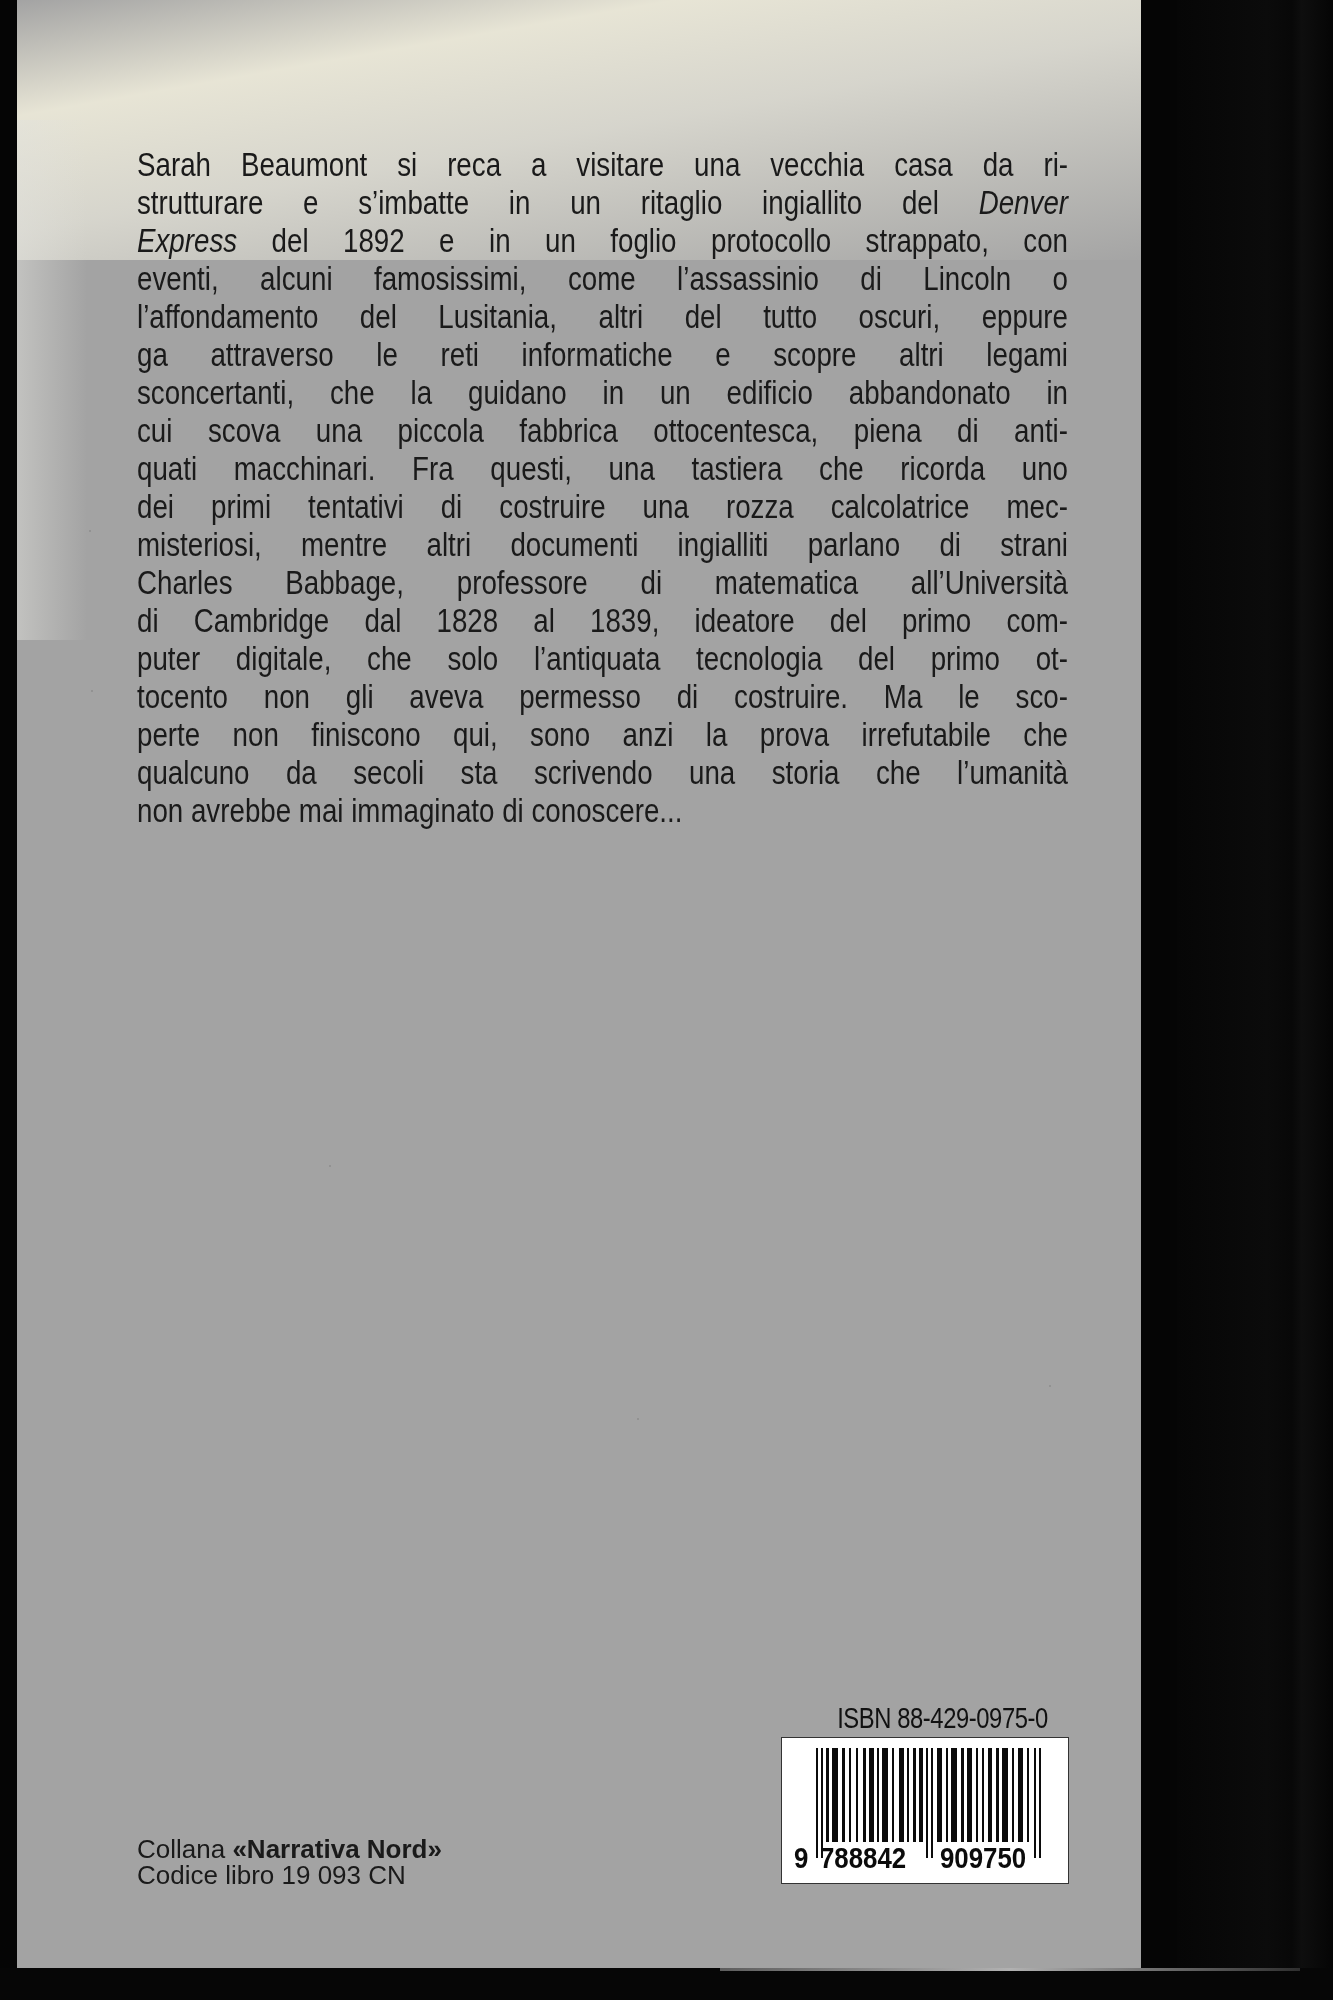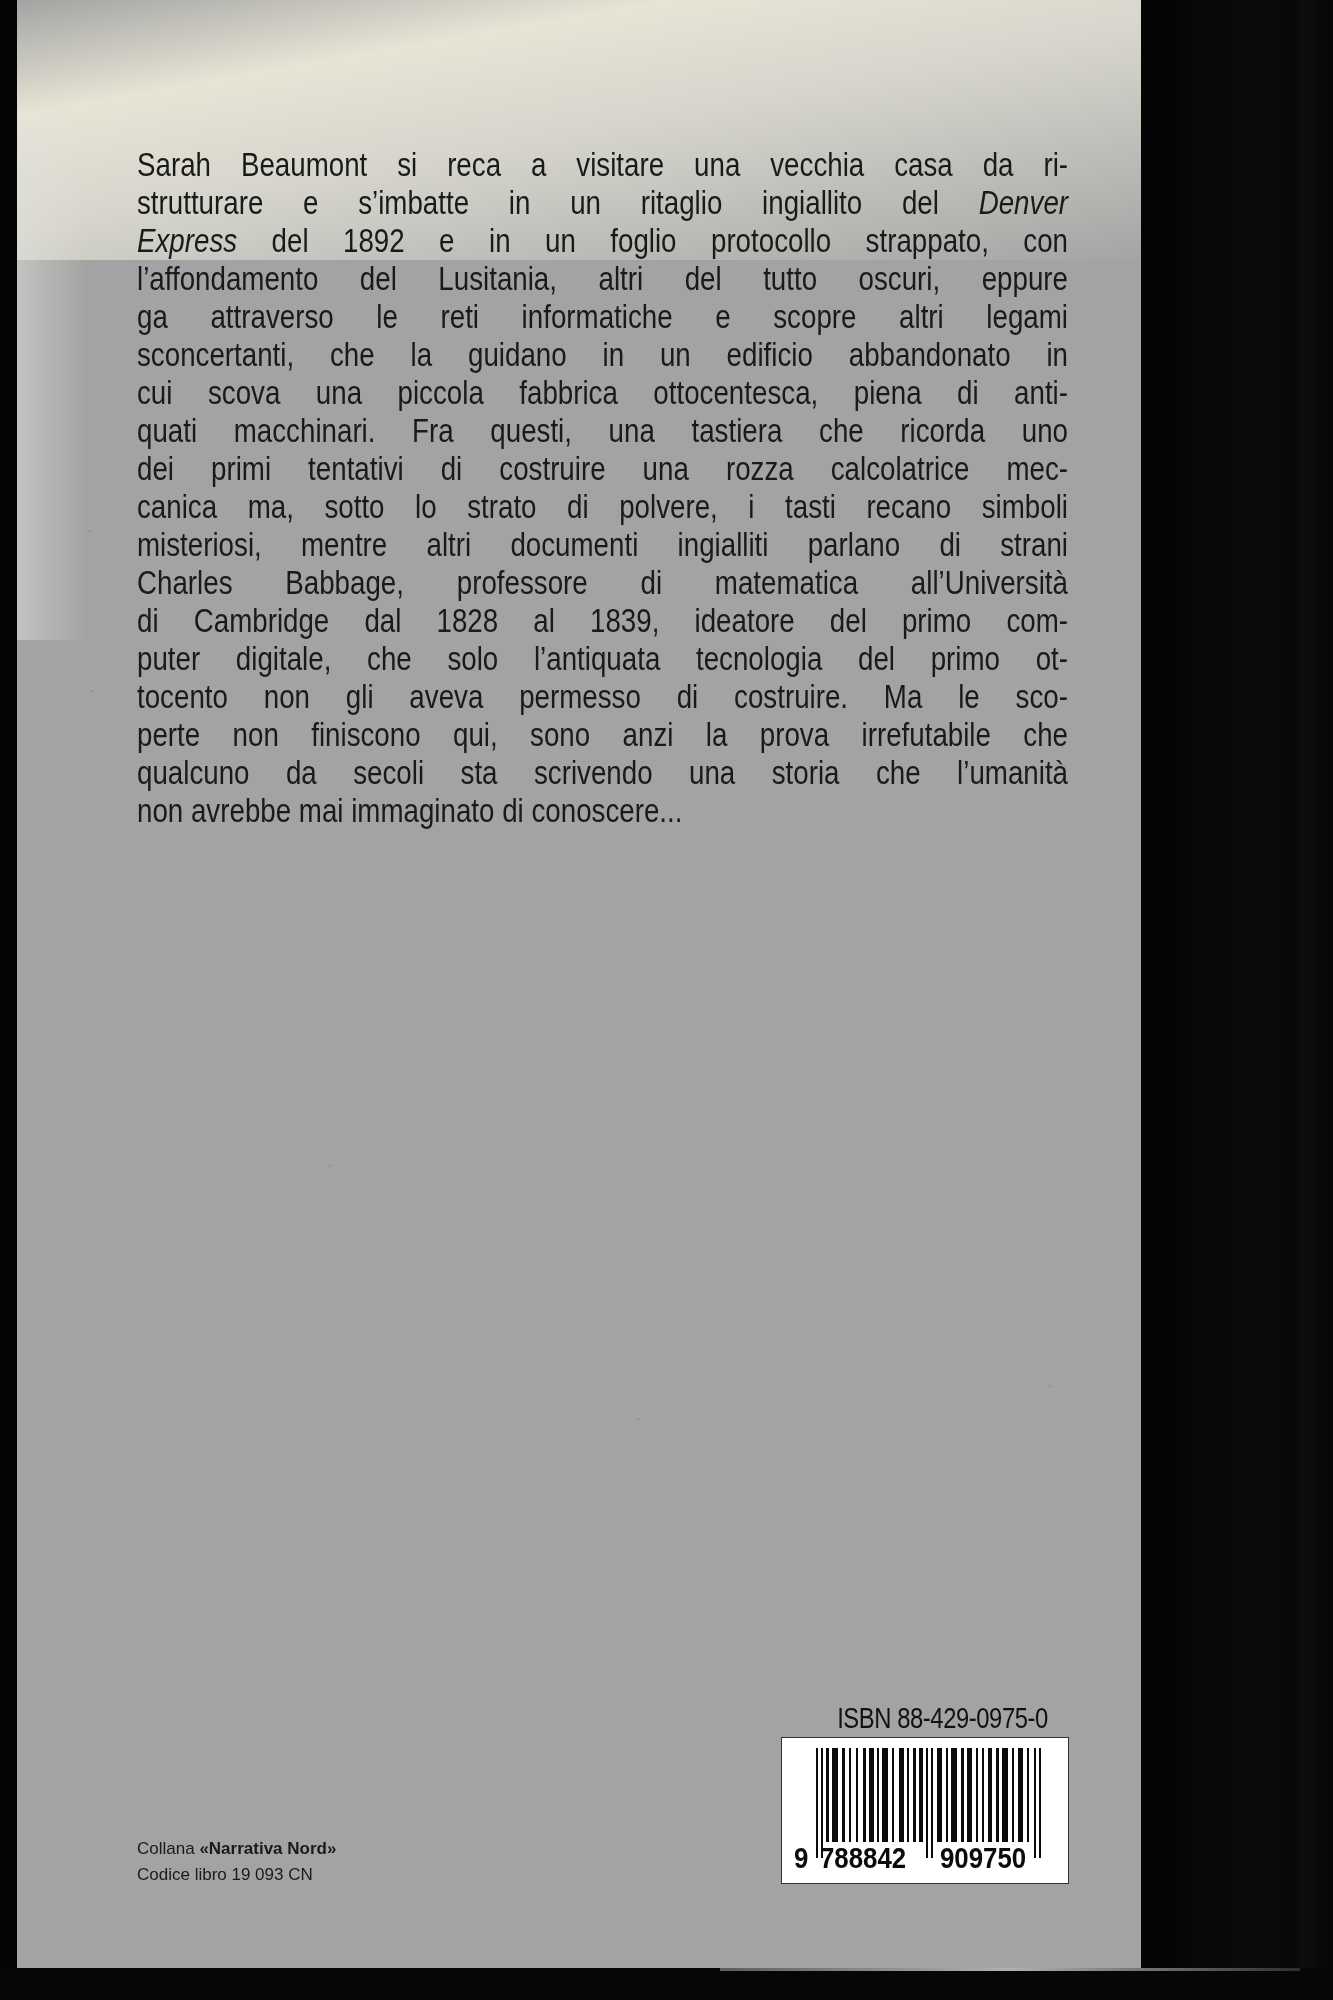--- a/index.html
+++ b/index.html
@@ -45,21 +45,21 @@
     display: block;
   }
   .line-inner {
     display: inline-block;
     transform-origin: left top;
   }
   .ital { font-style: italic; }
 
   .collana {
     position: absolute; left: 120px; top: 1836px; z-index: 2;
-    color: #1a1a1a; font-size: 17px; line-height: 26px;
+    color: #1a1a1a; font-size: 26px; line-height: 26px;
   }
   .collana .bold { font-weight: bold; }
 
   .isbn-label {
     position: absolute; left: 783px; top: 1703px; width: 285px;
     font-size: 29px; line-height: 30px; color: #111;
     text-align: center; z-index: 2;
     letter-spacing: -0.5px;
   }
   .isbn-label span { display: inline-block; transform: scaleX(0.82); transform-origin: center; }
@@ -87,27 +87,27 @@
 </head>
 <body>
 
 <div class="spine-dark"></div>
 
 <div class="page">
   <div class="blurb" id="blurb">
       <div class="line"><span class="line-inner" style="transform: scaleX(0.84); word-spacing: 26.46px;"><span>Sarah Beaumont si reca a visitare una vecchia casa da ri-</span></span></div>
       <div class="line"><span class="line-inner" style="transform: scaleX(0.84); word-spacing: 38.12px;"><span>strutturare e s’imbatte in un ritaglio ingiallito del </span><span class="ital">Denver</span></span></div>
       <div class="line"><span class="line-inner" style="transform: scaleX(0.84); word-spacing: 31.83px;"><span class="ital">Express</span><span> del 1892 e in un foglio protocollo strappato, con</span></span></div>
+      <div class="line"><span class="line-inner" style="transform: scaleX(0.84); word-spacing: 40.16px;"><span>eventi, alcuni famosissimi, come l’assassinio di Lincoln o</span></span></div>
       <div class="line"><span class="line-inner" style="transform: scaleX(0.84); word-spacing: 40.23px;"><span>l’affondamento del Lusitania, altri del tutto oscuri, eppure</span></span></div>
       <div class="line"><span class="line-inner" style="transform: scaleX(0.84); word-spacing: 41.56px;"><span>ga attraverso le reti informatiche e scopre altri legami</span></span></div>
       <div class="line"><span class="line-inner" style="transform: scaleX(0.84); word-spacing: 33.51px;"><span>sconcertanti, che la guidano in un edificio abbandonato in</span></span></div>
       <div class="line"><span class="line-inner" style="transform: scaleX(0.84); word-spacing: 33.06px;"><span>cui scova una piccola fabbrica ottocentesca, piena di anti-</span></span></div>
       <div class="line"><span class="line-inner" style="transform: scaleX(0.84); word-spacing: 34.44px;"><span>quati macchinari. Fra questi, una tastiera che ricorda uno</span></span></div>
       <div class="line"><span class="line-inner" style="transform: scaleX(0.84); word-spacing: 34.92px;"><span>dei primi tentativi di costruire una rozza calcolatrice mec-</span></span></div>
-      <div class="line"><span class="line-inner" style="transform: scaleX(0.84); word-spacing: 27.19px;"><span>canica ma, sotto lo strato di polvere, i tasti recano simboli</span></span></div>
       <div class="line"><span class="line-inner" style="transform: scaleX(0.84); word-spacing: 37.55px;"><span>misteriosi, mentre altri documenti ingialliti parlano di strani</span></span></div>
       <div class="line"><span class="line-inner" style="transform: scaleX(0.84); word-spacing: 53.65px;"><span>Charles Babbage, professore di matematica all’Università</span></span></div>
       <div class="line"><span class="line-inner" style="transform: scaleX(0.84); word-spacing: 32.65px;"><span>di Cambridge dal 1828 al 1839, ideatore del primo com-</span></span></div>
       <div class="line"><span class="line-inner" style="transform: scaleX(0.84); word-spacing: 33.29px;"><span>puter digitale, che solo l’antiquata tecnologia del primo ot-</span></span></div>
       <div class="line"><span class="line-inner" style="transform: scaleX(0.84); word-spacing: 33.47px;"><span>tocento non gli aveva permesso di costruire. Ma le sco-</span></span></div>
       <div class="line"><span class="line-inner" style="transform: scaleX(0.84); word-spacing: 29.39px;"><span>perte non finiscono qui, sono anzi la prova irrefutabile che</span></span></div>
       <div class="line"><span class="line-inner" style="transform: scaleX(0.84); word-spacing: 34.21px;"><span>qualcuno da secoli sta scrivendo una storia che l’umanità</span></span></div>
       <div class="line"><span class="line-inner" style="transform: scaleX(0.84);"><span>non avrebbe mai immaginato di conoscere...</span></span></div>
     </div>
 

